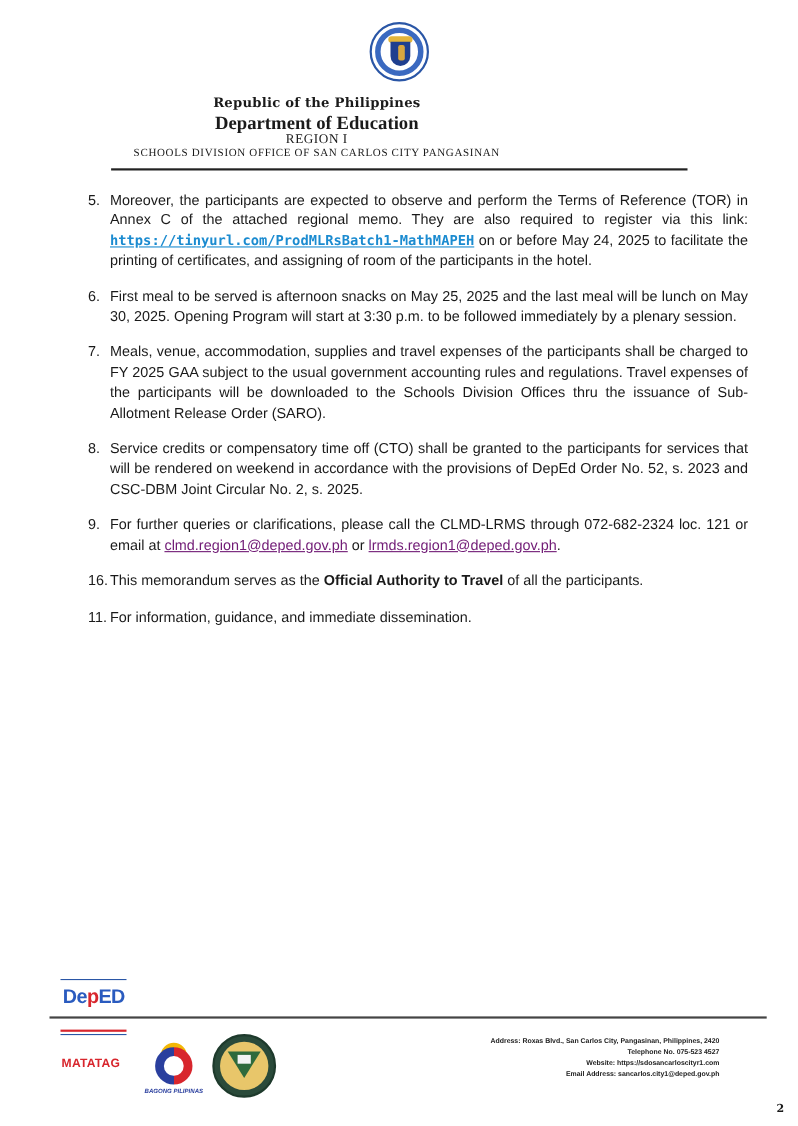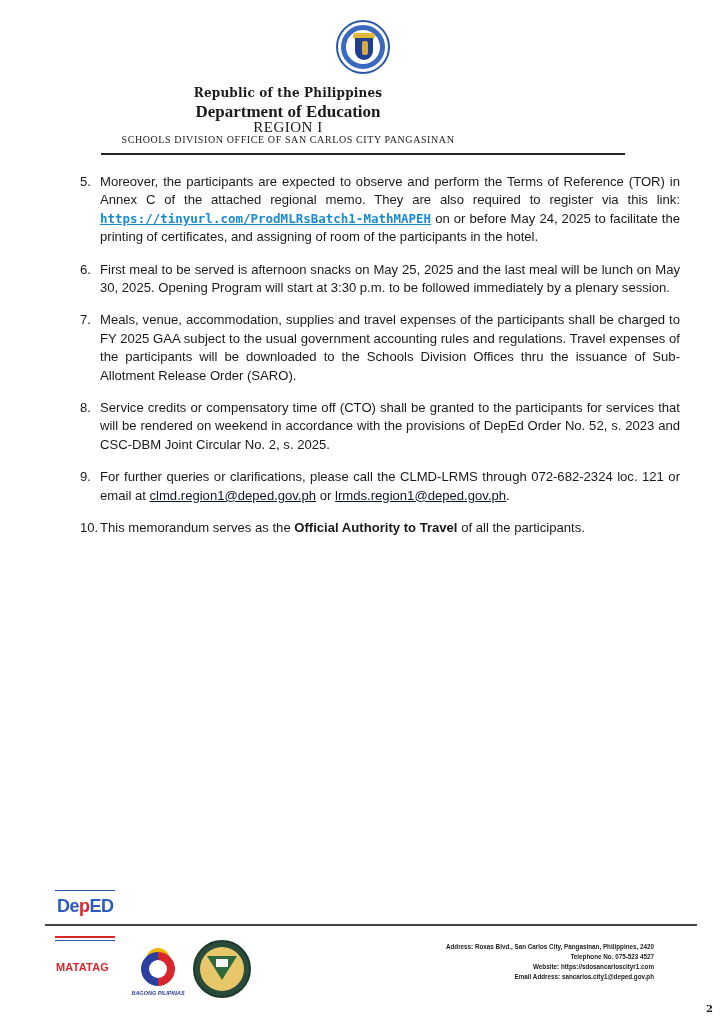--- a/index.html
+++ b/index.html
@@ -11,32 +11,32 @@
           background: #ffffff; border: 2px solid #2a56a6; }
   .seal .ring { position: absolute; inset: 3px; border-radius: 50%; border: 5px solid #3a69c0; }
   .seal .shield { position: absolute; left: 17px; top: 16px; width: 18px; height: 22px; background: #1f3f8f;
                   border-radius: 0 0 9px 9px; }
   .seal .torch { position: absolute; left: 15px; top: 11px; width: 22px; height: 6px; background: #e3b53a; border-radius: 3px; }
   .seal .map { position: absolute; left: 24px; top: 19px; width: 6px; height: 14px; background: #d9a740; border-radius: 2px; }
 
   .hdr-line { position: absolute; left: 0; width: 576px; text-align: center; }
   .hdr-republic { top: 86px; font-family: "DejaVu Serif", serif; font-weight: bold; font-size: 12px; letter-spacing: 0.2px; }
   .hdr-dept { top: 102px; font-family: Liberation Serif, serif; font-weight: bold; font-size: 17px; }
-  .hdr-region { top: 119px; font-family: "Liberation Serif", serif; font-size: 15px; letter-spacing: 0.5px; }
+  .hdr-region { top: 119px; font-family: "Liberation Serif", serif; font-size: 12px; letter-spacing: 0.5px; }
   .hdr-sdo { top: 134px; font-family: "Liberation Serif", serif; font-size: 10px; letter-spacing: 0.6px; }
   .hdr-rule { position: absolute; left: 101px; top: 153px; width: 524px; height: 2px; background: #222; }
 
   
   .items { position: absolute; left: 80px; top: 173px; width: 600px; }
   .item { display: flex; font-family: "Liberation Sans", sans-serif; font-size: 13.1px; line-height: 18.4px;
           text-align: justify; margin-bottom: 14px; }
   .item .num { width: 20px; flex: 0 0 20px; }
   .item .txt { flex: 1; }
   .link-bold { color: #1b8bd0; font-weight: bold; text-decoration: underline; font-family: "DejaVu Sans Mono", monospace; font-size: 12.5px; margin-top: 40px; }
-  .link-email { color: #0f172a; text-decoration: underline; }
+  .link-email { color: #701a75; text-decoration: underline; }
   .strong { font-weight: bold; }
 
   
   .ftr-rule { position: absolute; left: 45px; top: 924px; width: 652px; height: 2px; background: #444; }
   .logo-deped { position: absolute; left: 55px; top: 890px; width: 60px; height: 58px; }
   .deped-bar { position: absolute; left: 0; top: 0; width: 60px; height: 1px; background: #2a56a6; }
   .deped-txt { position: absolute; left: 2px; top: 6px; font-family: "Liberation Sans", sans-serif; font-weight: bold;
                font-size: 18px; color: #2a5bbf; letter-spacing: -0.5px; }
   .deped-txt .p { color: #d8262d; }
   .matatag { position: absolute; left: 1px; top: 31px; font-family: "Liberation Sans", sans-serif; font-weight: bold;
@@ -94,22 +94,26 @@
   </div>
   <div class="item">
     <span class="num">8.</span>
     <span class="txt">Service credits or compensatory time off (CTO) shall be granted to the participants for services that will be rendered on weekend in accordance with the provisions of DepEd Order No. 52, s. 2023 and CSC-DBM Joint Circular No. 2, s. 2025.</span>
   </div>
   <div class="item">
     <span class="num">9.</span>
     <span class="txt"><span>For further queries or clarifications, please call the CLMD-LRMS through 072-682-2324 loc. 121 or email at </span><a class="link-email">clmd.region1@deped.gov.ph</a><span> or </span><a class="link-email">lrmds.region1@deped.gov.ph</a><span>.</span></span>
   </div>
   <div class="item">
-    <span class="num">10.</span>
+    <span class="num">16.</span>
     <span class="txt"><span>This memorandum serves as the </span><span class="strong">Official Authority to Travel</span><span> of all the participants.</span></span>
+  </div>
+  <div class="item">
+    <span class="num">11.</span>
+    <span class="txt">For information, guidance, and immediate dissemination.</span>
   </div>
 </div>
 
 <div class="ftr-rule"></div>
 
 <div class="logo-deped">
   <div class="deped-bar"></div>
   <div class="deped-txt"><span>De</span><span class="p">p</span><span>ED</span></div>
   <div class="matatag">MATATAG</div>
   <div class="deped-bar2"></div>

